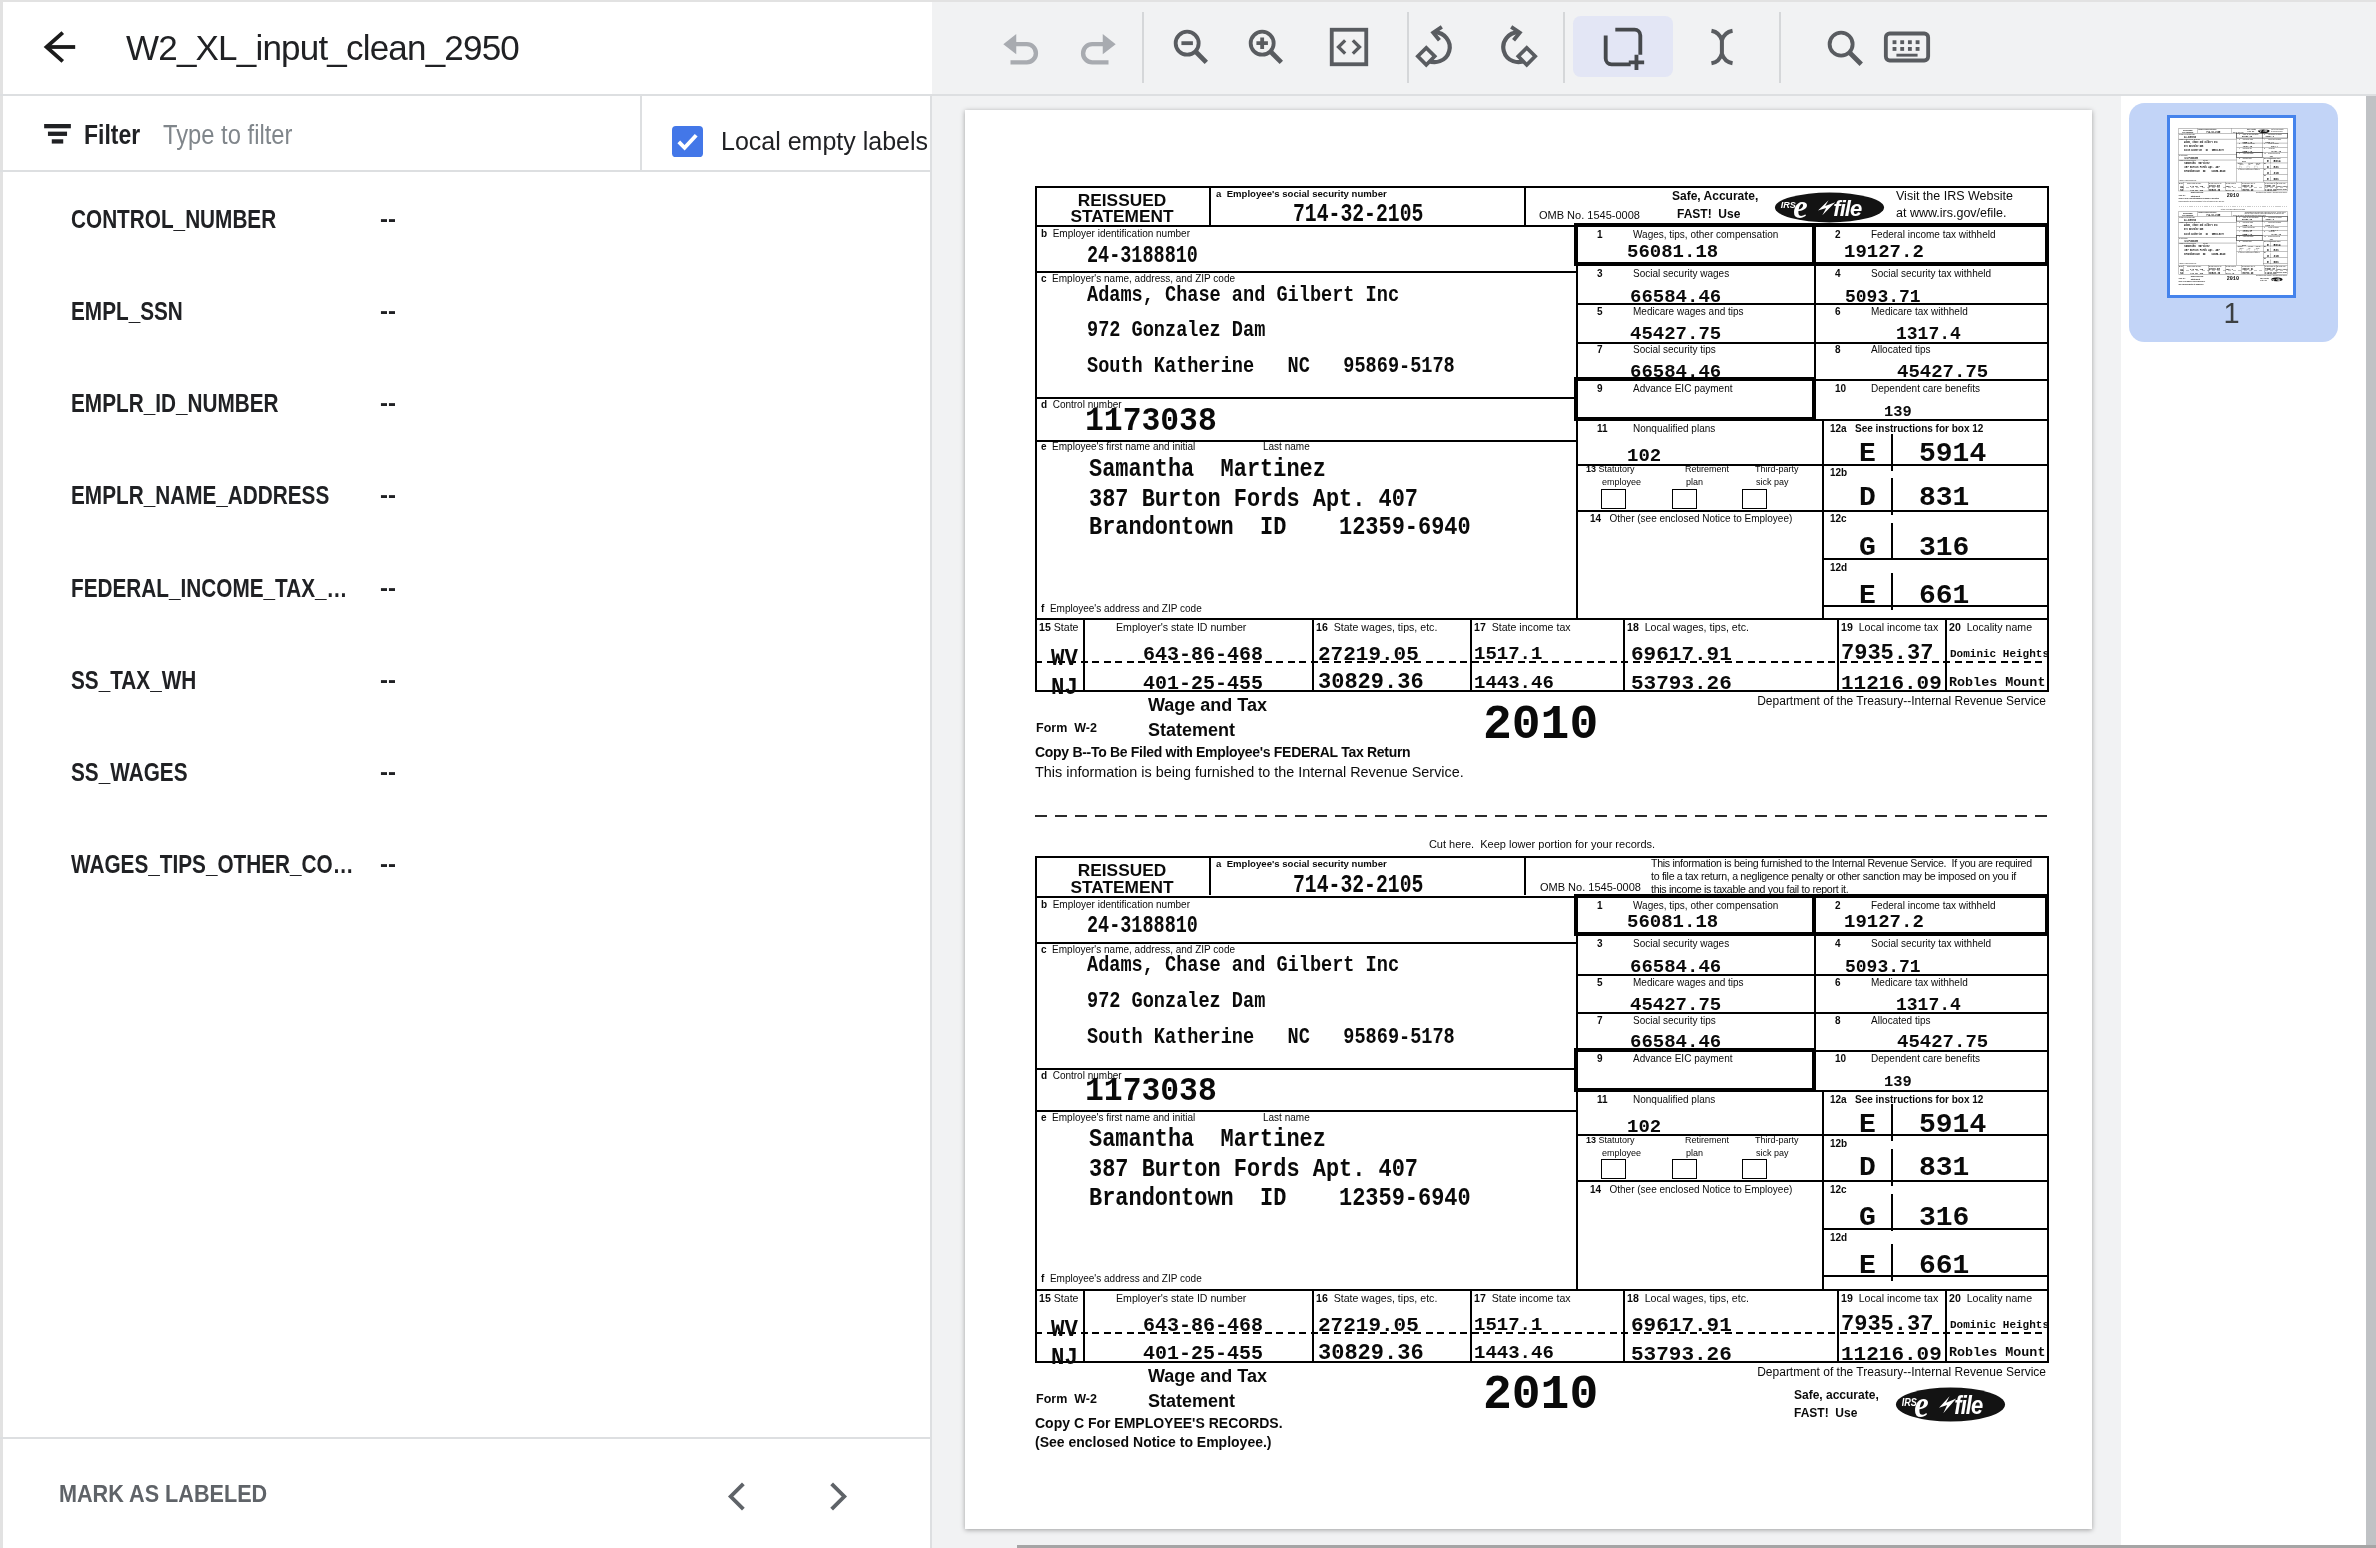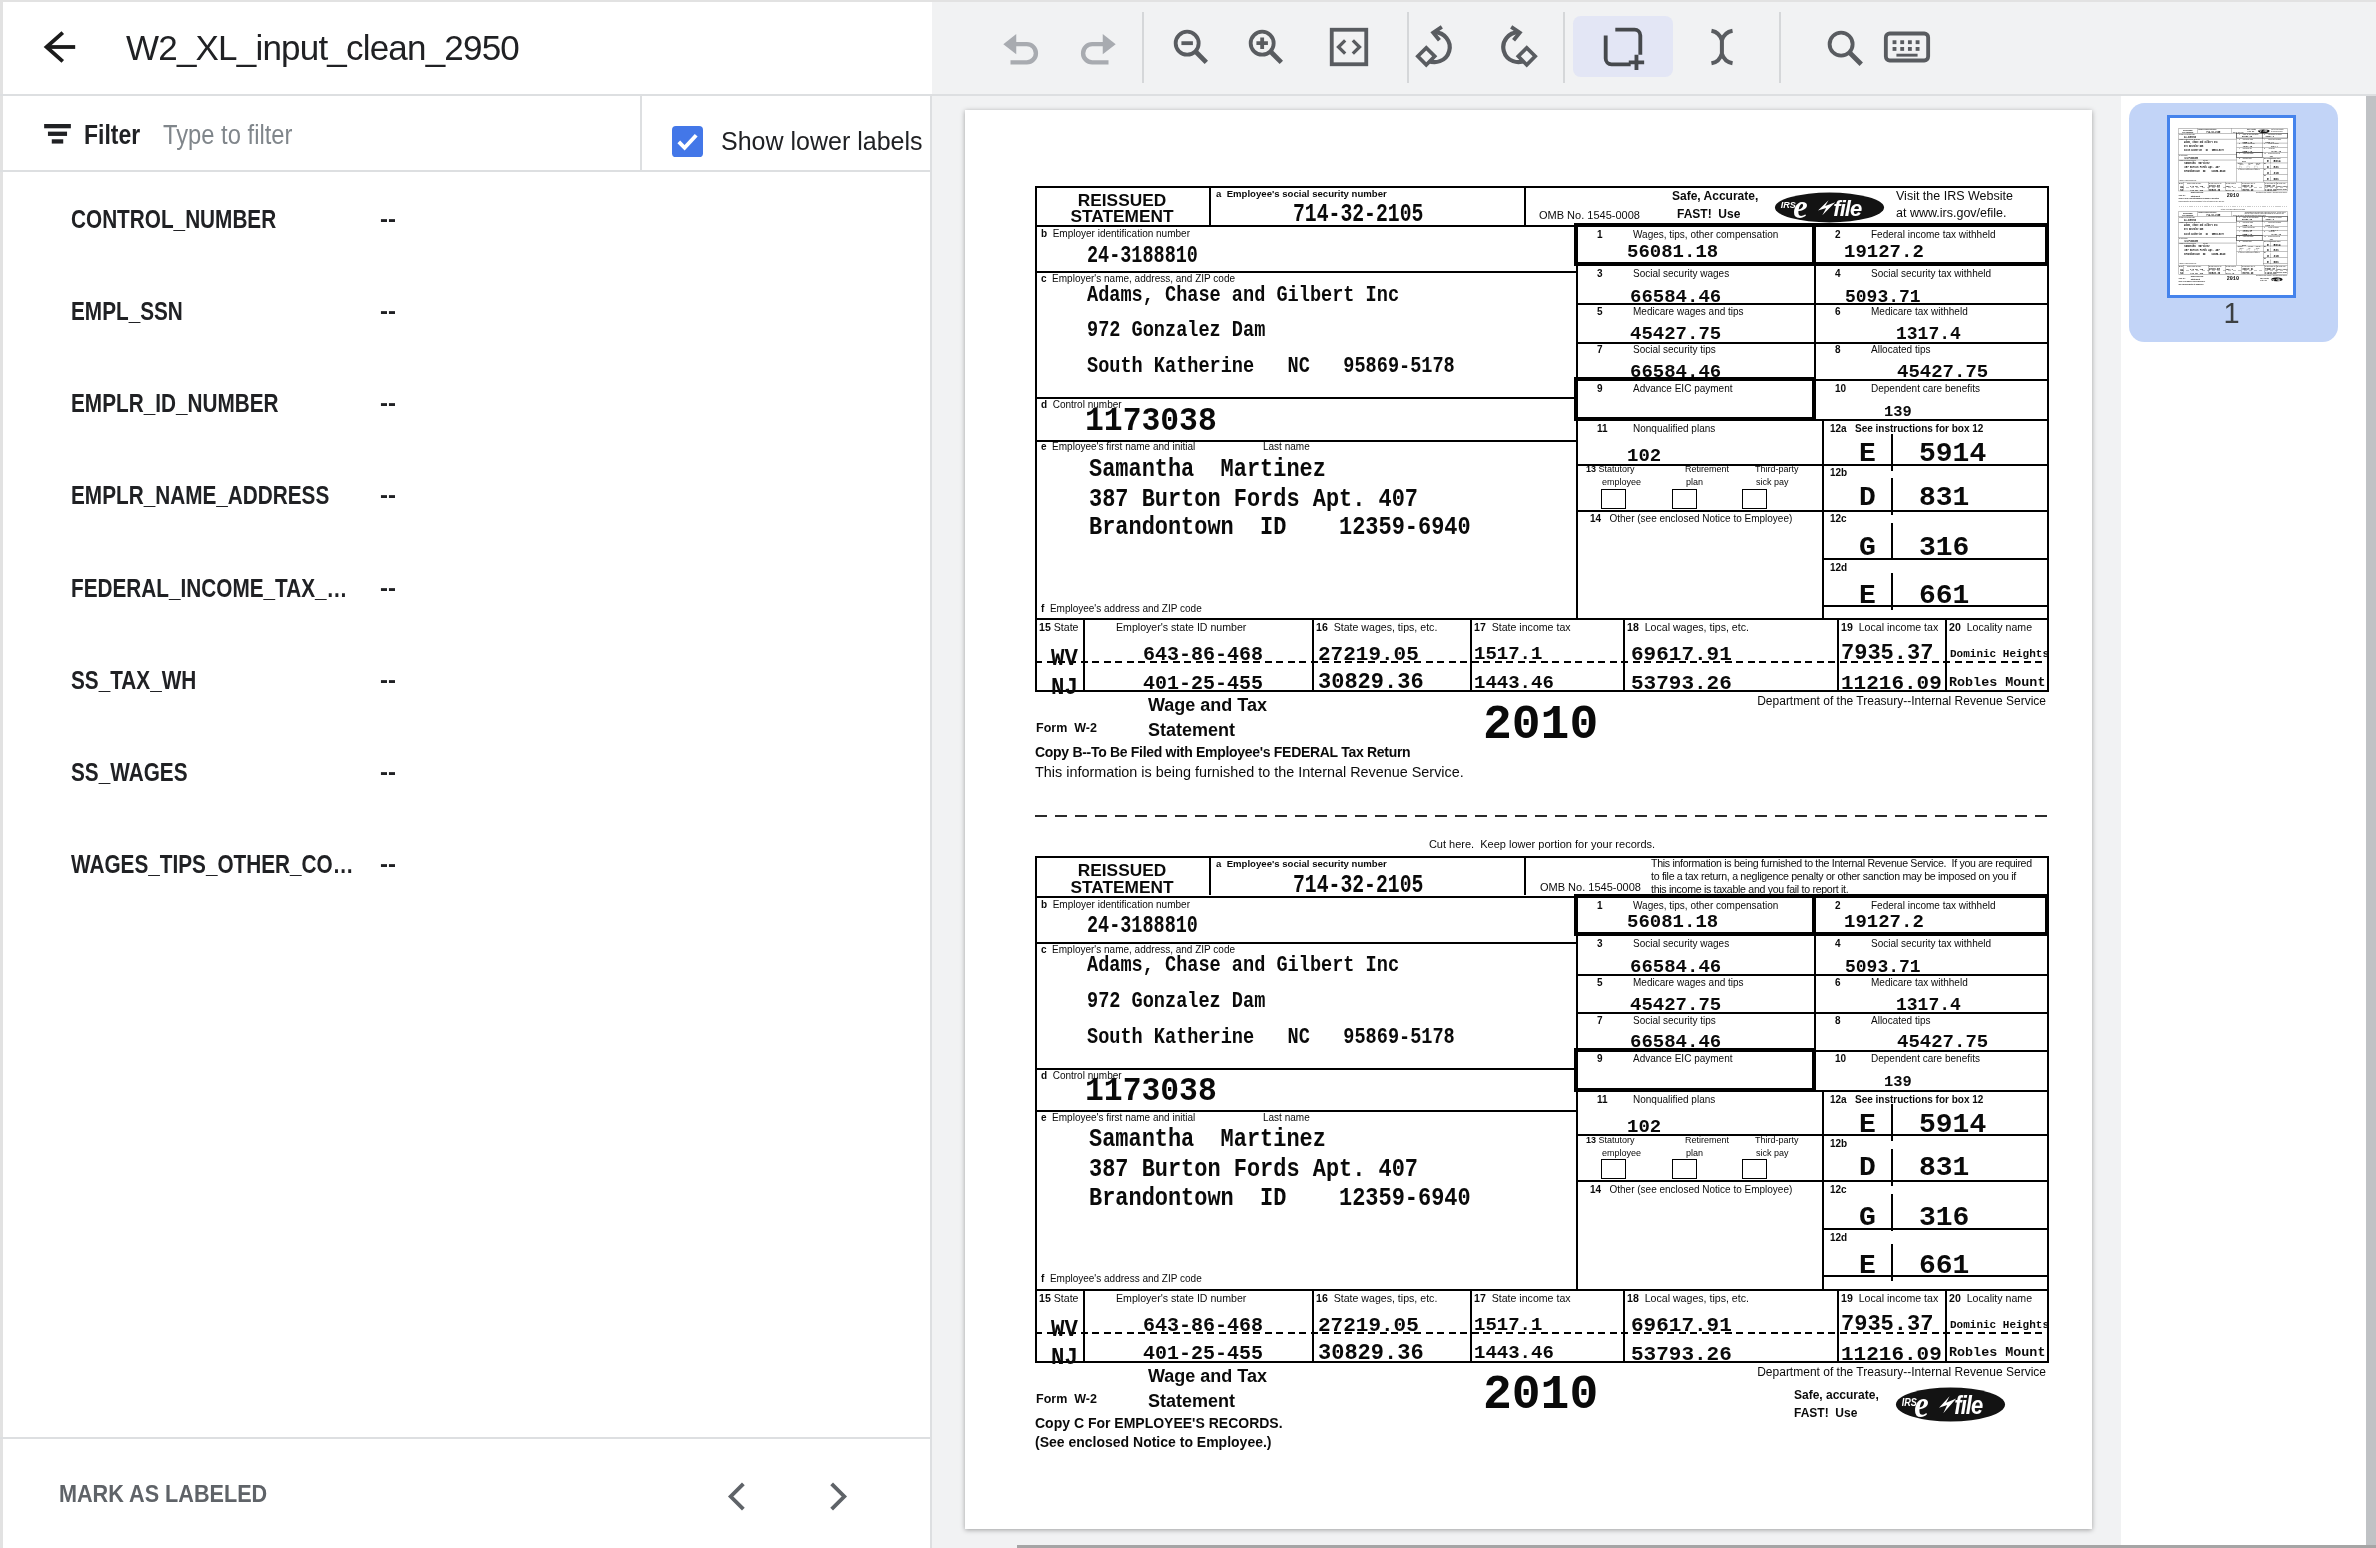--- a/index.html
+++ b/index.html
@@ -31,21 +31,21 @@
       <rect x="8" y="16" width="12" height="4.5"></rect>
     </g>
   </svg>
 <div class="abs" style="left:84px;top:120px;font-size:27px;font-weight:bold;color:#202124;transform:scaleX(.85);transform-origin:0 50%">Filter</div>
 <div class="abs" style="left:163px;top:120px;font-size:27px;color:#80868b;transform:scaleX(.88);transform-origin:0 50%">Type to filter</div>
 <div class="abs" style="left:640px;top:94px;width:1.9px;height:77px;background:#dddfe1"></div>
 <div class="abs" style="left:672px;top:126px;width:31px;height:31px"><svg width="31" height="31" viewBox="0 0 32 32">
       <rect width="32" height="32" rx="4" fill="#4377e8"></rect>
       <path d="M7 16.5 L13 22.5 L25 9.5" stroke="#fff" stroke-width="4" fill="none"></path>
     </svg></div>
-<div class="abs" style="left:721px;top:127px;font-size:25px;color:#202124">Show lower labels</div>
+<div class="abs" style="left:721px;top:127px;font-size:25px;color:#202124">Local empty labels</div>
 <div class="abs" style="left:0;top:170px;width:932px;height:1.9px;background:#dddfe1"></div>
 <div class="abs" style="left:71px;top:205px;font-size:25px;font-weight:bold;color:#202124;transform:scaleX(.83);transform-origin:0 50%">CONTROL_NUMBER</div>
 <div class="abs" style="left:380px;top:205px;font-size:24px;font-weight:bold;color:#202124">--</div>
 <div class="abs" style="left:71px;top:297px;font-size:25px;font-weight:bold;color:#202124;transform:scaleX(.83);transform-origin:0 50%">EMPL_SSN</div>
 <div class="abs" style="left:380px;top:297px;font-size:24px;font-weight:bold;color:#202124">--</div>
 <div class="abs" style="left:71px;top:389px;font-size:25px;font-weight:bold;color:#202124;transform:scaleX(.83);transform-origin:0 50%">EMPLR_ID_NUMBER</div>
 <div class="abs" style="left:380px;top:389px;font-size:24px;font-weight:bold;color:#202124">--</div>
 <div class="abs" style="left:71px;top:481px;font-size:25px;font-weight:bold;color:#202124;transform:scaleX(.83);transform-origin:0 50%">EMPLR_NAME_ADDRESS</div>
 <div class="abs" style="left:380px;top:481px;font-size:24px;font-weight:bold;color:#202124">--</div>
 <div class="abs" style="left:71px;top:574px;font-size:25px;font-weight:bold;color:#202124;transform:scaleX(.83);transform-origin:0 50%">FEDERAL_INCOME_TAX_…</div>

